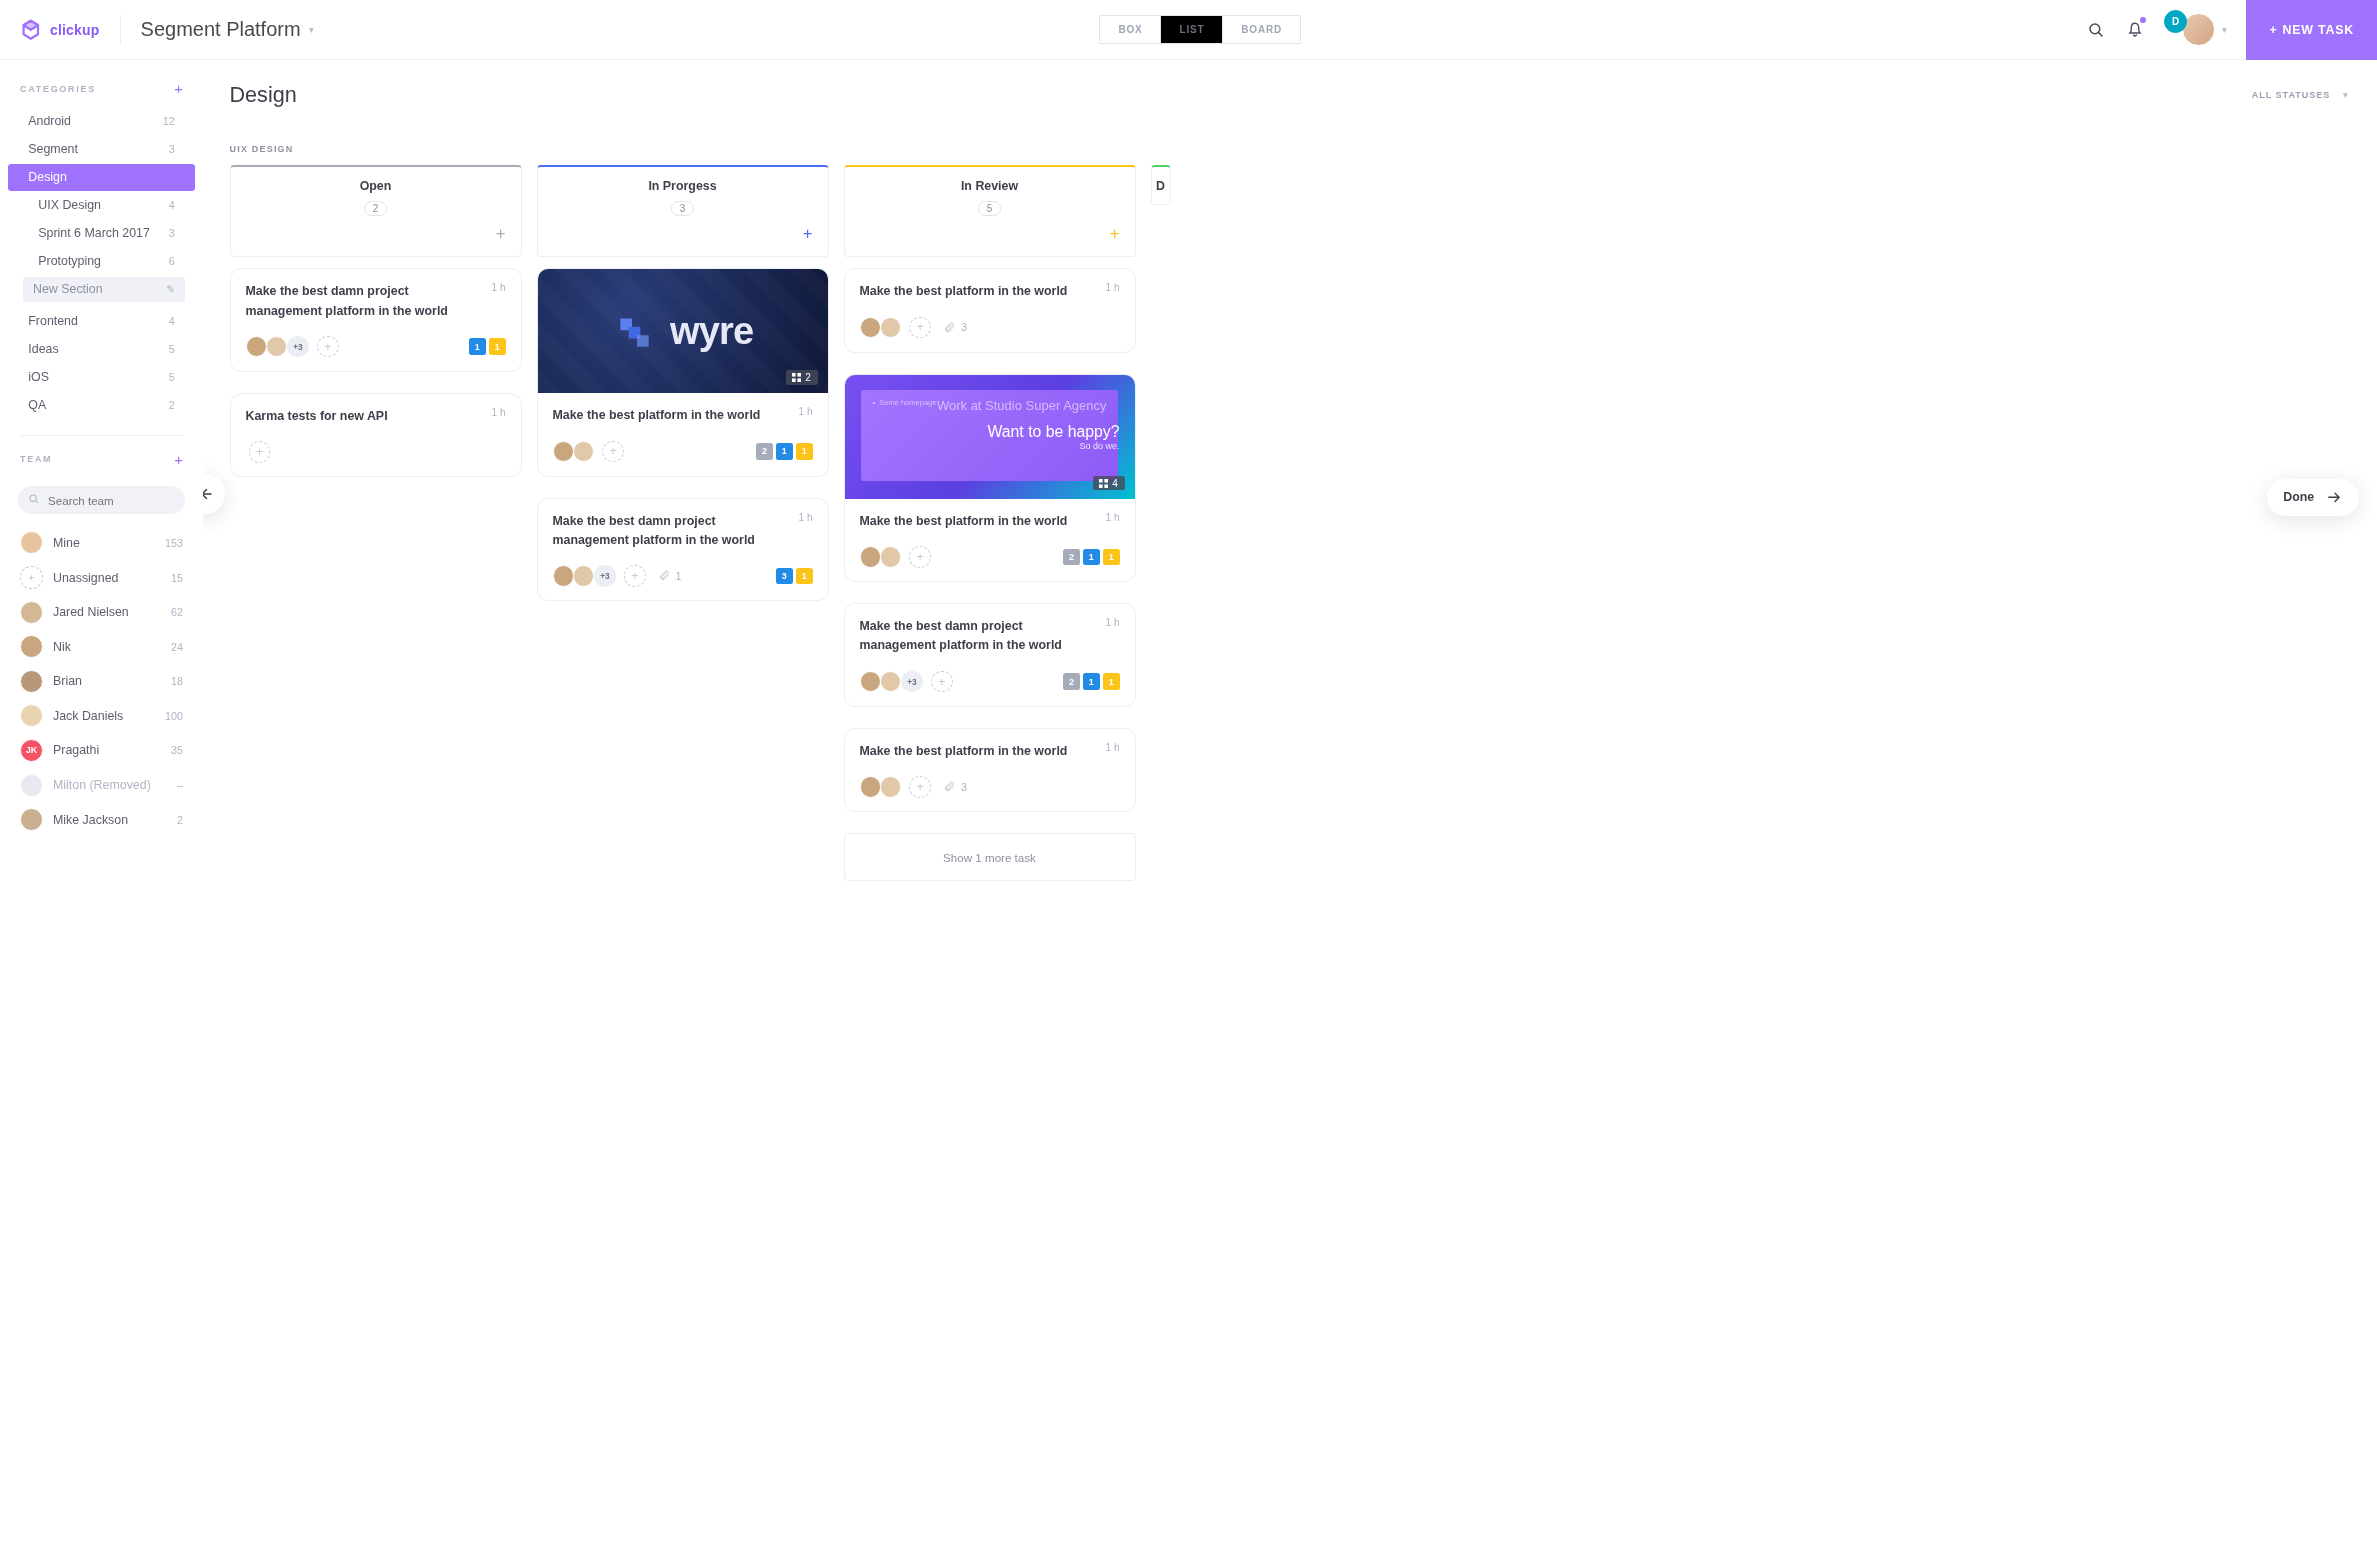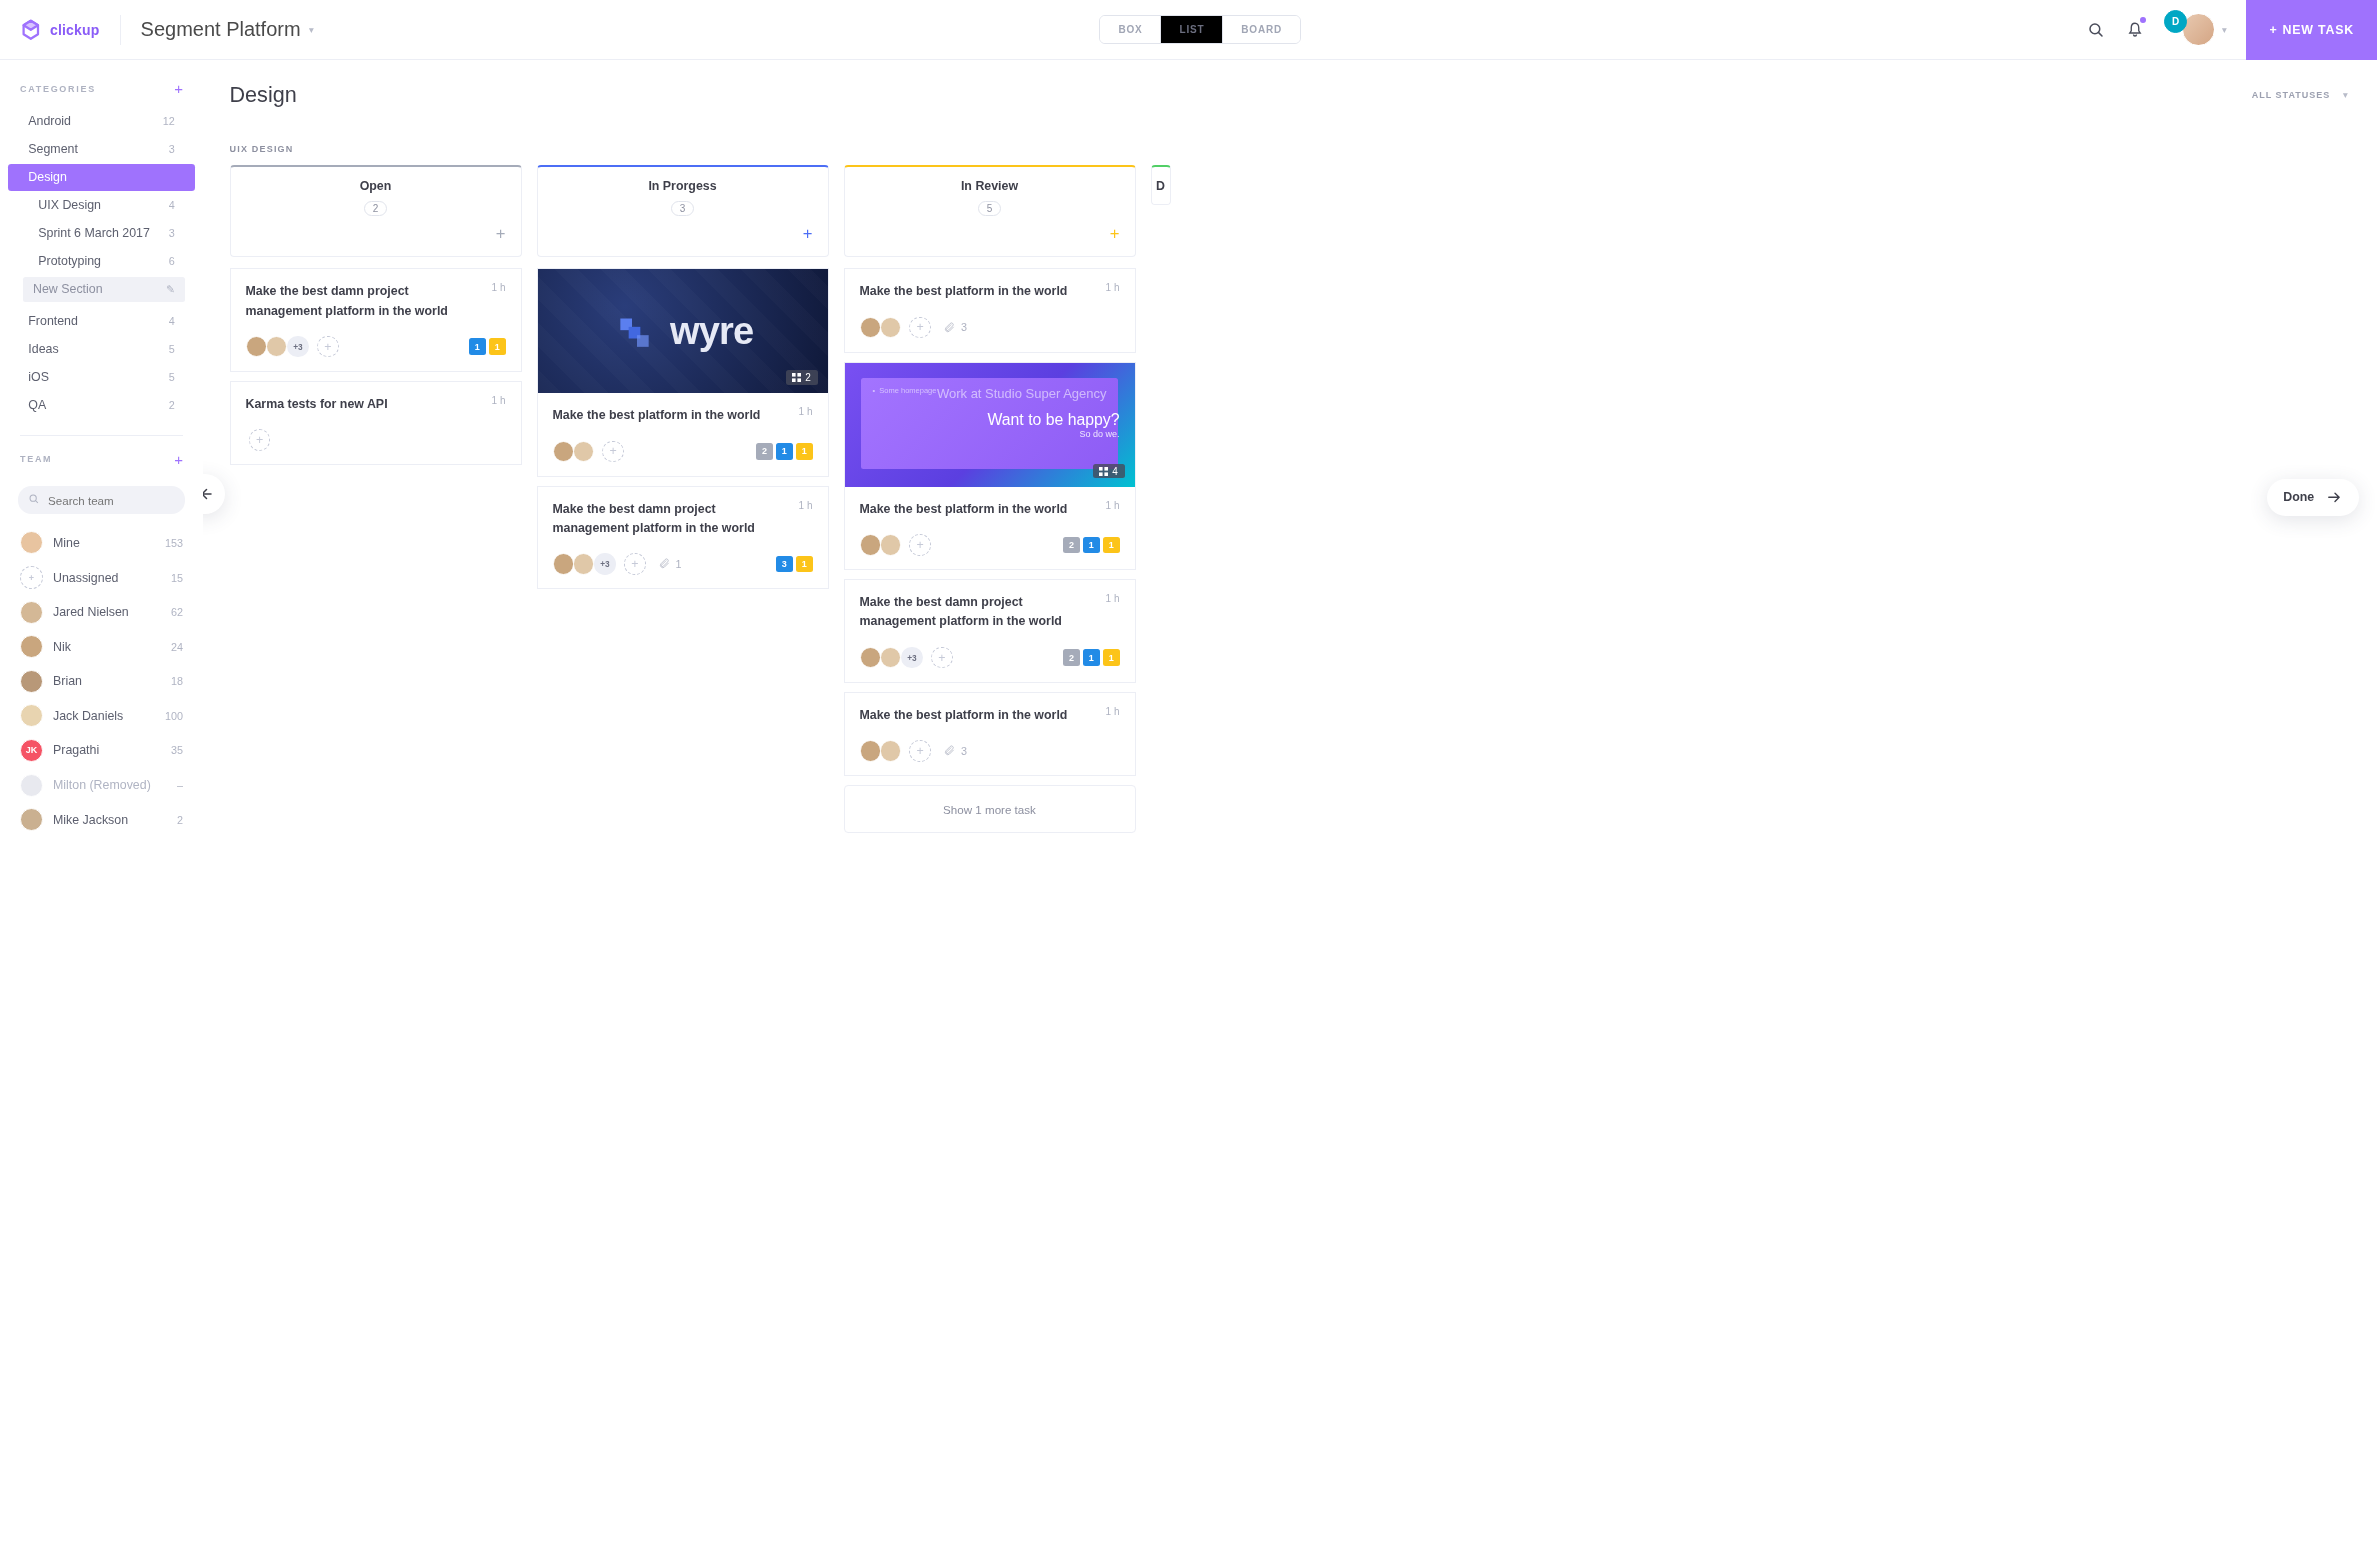--- a/index.html
+++ b/index.html
@@ -7,21 +7,21 @@
 .app { display: flex; flex-direction: column; height: 100vh; width: 100vw; }
 
 
 .header { display: flex; align-items: center; height: 60px; padding: 0 0 0 20px; border-bottom: 0.8px solid #eceef5; background: #fff; }
 .logo-area { display: flex; align-items: center; gap: 8.3px; padding-right: 20px; border-right: 0.8px solid #eceef5; height: 30px; }
 .logo-hex { width: 21.6px; height: 21.6px; }
 .logo-text { font-size: 14px; font-weight: 600; color: #8a5cf7; letter-spacing: 0.2px; }
 .space-title { display: flex; align-items: center; gap: 6.6px; padding-left: 20px; }
 .space-title h1 { font-size: 20px; font-weight: 400; color: #4a4a4a; }
 .chev { color: #b8bcc9; font-size: 8.3px; }
-.view-switch { margin: 0 auto; display: flex; border: 0.8px solid #e1e4ec; border-radius: 6px; overflow: hidden; }
+.view-switch { margin: 0 auto; display: flex; border: 0.8px solid #e1e4ec; border-radius: 1px; overflow: hidden; }
 .view-switch button { border: none; background: #fff; padding: 8.3px 18px; font-size: 10px; font-weight: 700; letter-spacing: 0.8px; color: #a1a6b5; cursor: pointer; }
 .view-switch button + button { border-left: 0.8px solid #e1e4ec; }
 .view-switch button.active { background: #000000; color: #6c6f80; }
 .header-right { display: flex; align-items: center; gap: 18px; padding-right: 0; }
 .icon-btn { width: 21.6px; height: 21.6px; display: flex; align-items: center; justify-content: center; cursor: pointer; color: #5a5d6b; position: relative; }
 .bell-dot { position: absolute; top: -1.7px; right: 0px; width: 5.8px; height: 5.8px; border-radius: 50%; background: #9f72fd; }
 .avatars-hdr { display: flex; align-items: center; gap: 5px; }
 .avatar { width: 28px; height: 28px; border-radius: 50%; background: #d0d4e0; display: flex; align-items: center; justify-content: center; font-size: 10.8px; font-weight: 600; color: #fff; border: 1.7px solid #fff; background-size: cover; background-position: center; }
 .avatar.d { background: #00a7c4; border-color:#00a7c4; margin-right:-10px; z-index:2; width:23px; height:23px; font-size:10px; position:relative; top:-8.3px;}
 .avatar.main { background: linear-gradient(135deg,#e8c9b0,#d4a584); width:33px; height:33px;}
@@ -68,21 +68,21 @@
 .col-head.gray { border-top-color: #a5abb9; }
 .col-head.blue { border-top-color: #4c6ef5; }
 .col-head.yellow { border-top-color: #fcc419; }
 .col-head.green { border-top-color: #51cf66; }
 .col-head h4 { font-size: 12.4px; font-weight: 600; color: #3e3f4a; }
 .col-count { border: 0.8px solid #e1e4ec; border-radius: 10px; padding: 0.8px 7.5px; font-size: 10px; color: #8d90a0; }
 .col-add { margin-left: auto; font-size: 16.6px; font-weight: 400; cursor: pointer; }
 .col-head.gray .col-add { color: #a5abb9; }
 .col-head.blue .col-add { color: #4c6ef5; }
 .col-head.yellow .col-add { color: #fcc419; }
-.card { background: #fff; border: 0.8px solid #eceef5; border-radius: 0; margin-bottom: 9px; overflow: hidden; }
+.card { background: #fff; border: 0.8px solid #eceef5; border-radius: 11px; margin-bottom: 21px; overflow: hidden; }
 .card-img { width: 100%; height: 124px; background: #1a2a5c; display:flex; align-items:center; justify-content:center; color:#e0e4f0; position:relative;}
 .card-img .imgcount { position:absolute; bottom:8.3px; right:10px; background:rgba(70,74,90,.8); color:#fff; font-size:10px; padding:1.7px 6.6px; border-radius:2.5px; display:flex; align-items:center; gap:4.1px;}
 .card-body { padding: 13.3px 15px; }
 .card-title-row { display: flex; align-items: flex-start; justify-content: space-between; gap: 13.3px; }
 .card-title { font-size: 12.4px; font-weight: 600; color: #3e3f4a; line-height: 1.55; flex: 1; }
 .card-time { font-size: 10px; color: #aeb2c1; white-space: nowrap; }
 .card-meta { display: flex; align-items: center; margin-top: 15px; gap: 5px; }
 .mini-av { width: 21.6px; height: 21.6px; border-radius: 50%; border: 1.7px solid #fff; background: #c8a888; margin-left: -6.6px; }
 .mini-av:first-child { margin-left: 0; }
 .plusn { width: 21.6px; height: 21.6px; border-radius: 50%; background: #eceef5; color: #6c6f80; font-size: 8.3px; font-weight: 700; display: flex; align-items: center; justify-content: center; margin-left: -5px; }

